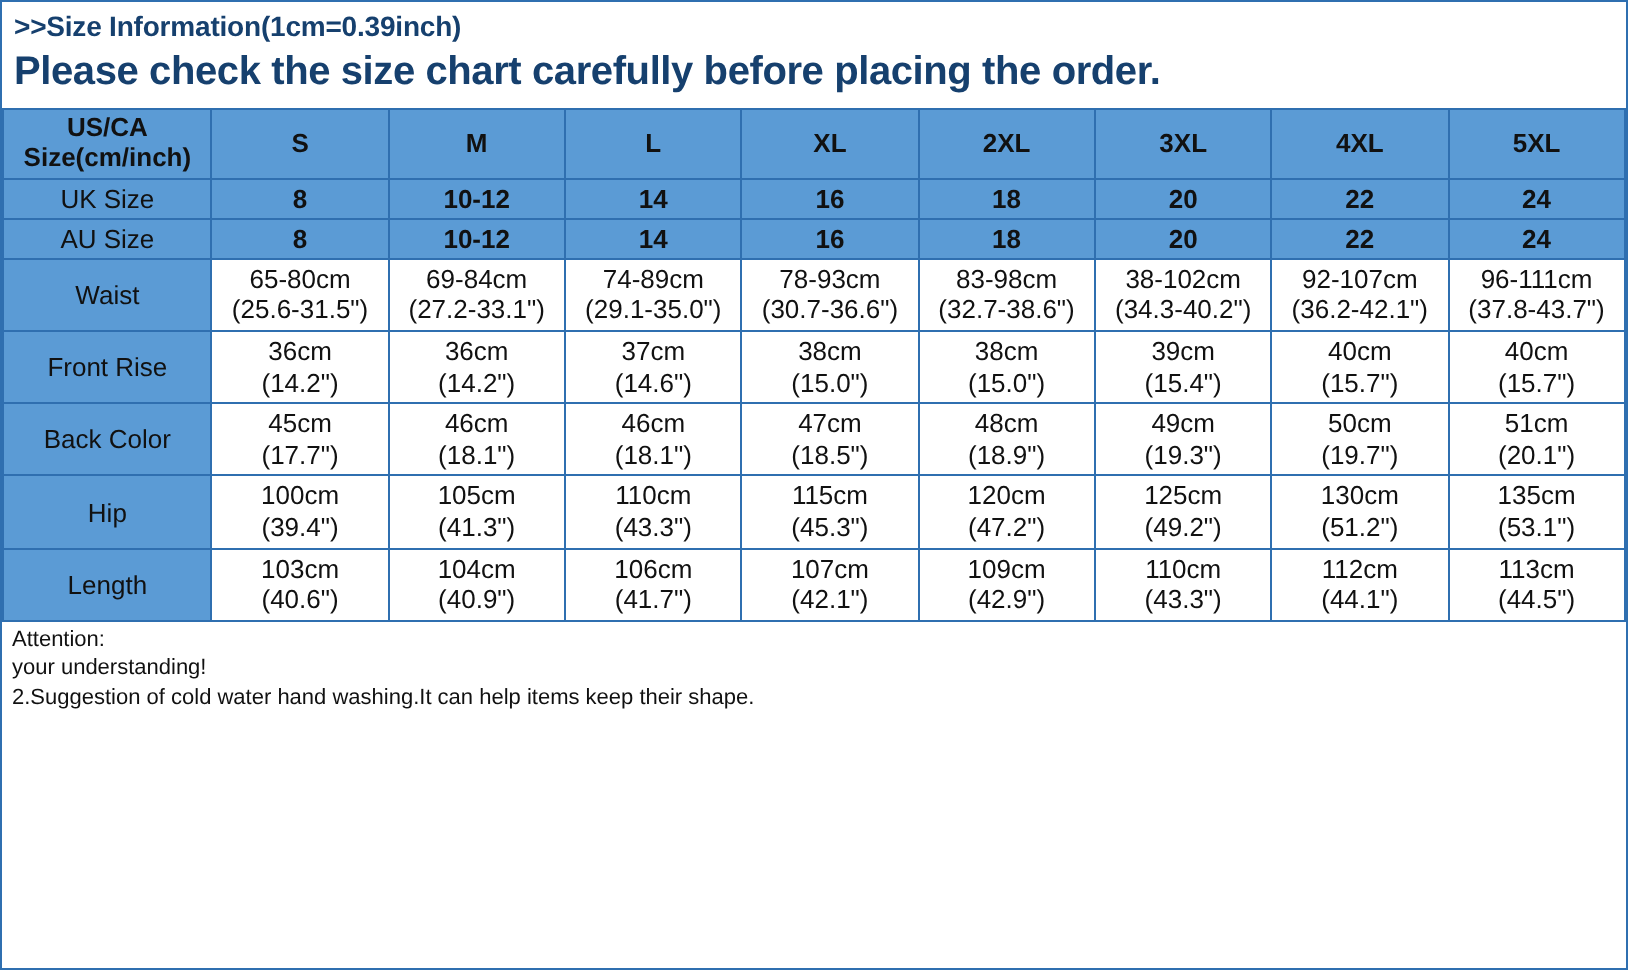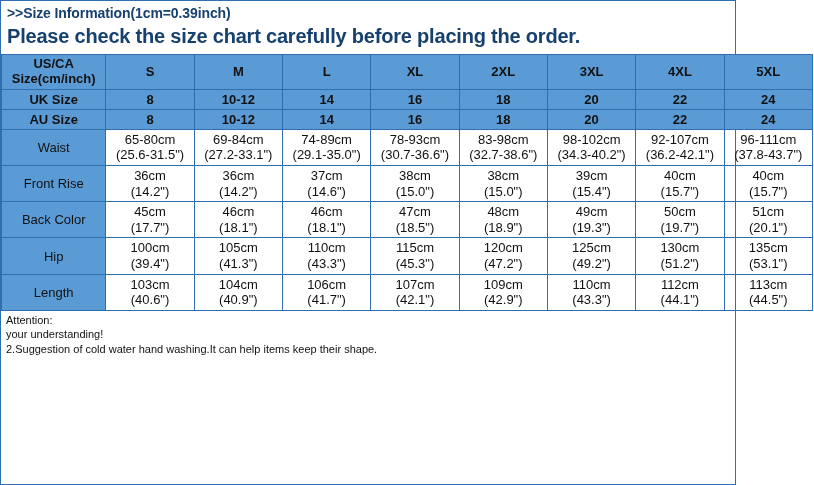--- a/index.html
+++ b/index.html
@@ -8,21 +8,21 @@
   }
   body {
     width: 814px;
     height: 485px;
     background: #ffffff;
     font-family: "Liberation Sans", sans-serif;
     color: #111111;
     overflow: hidden;
   }
   .page {
-    width: 736px;
+    width: 814px;
     height: 485px;
     box-sizing: border-box;
     border: 1px solid #2f6fb0;
     background: #ffffff;
     position: relative;
     display: flex;
     flex-direction: column;
   }
   .header-line {
     padding: 4px 6px 0 6px;
@@ -66,21 +66,21 @@
   td.corner {
     background: #5b9bd5;
     color: #16406e;
     font-weight: bold;
     font-size: 13.5px;
     line-height: 1.15;
   }
   td.sizehead {
     background: #5b9bd5;
     color: #16406e;
-    font-weight: bold;
+    font-weight: normal;
     font-size: 14.5px;
   }
   .cell-two-line {
     line-height: 1.2;
   }
   .cell-main { display: block; }
   .cell-sub { display: block; }
   .measure-label {
     font-size: 14px;
     color: #111111;
@@ -174,21 +174,21 @@
         </td>
         <td class="cell-two-line">
           <span class="cell-main">78-93cm</span>
           <span class="cell-sub">(30.7-36.6")</span>
         </td>
         <td class="cell-two-line">
           <span class="cell-main">83-98cm</span>
           <span class="cell-sub">(32.7-38.6")</span>
         </td>
         <td class="cell-two-line">
-          <span class="cell-main">98-102cm</span>
+          <span class="cell-main">38-102cm</span>
           <span class="cell-sub">(34.3-40.2")</span>
         </td>
         <td class="cell-two-line">
           <span class="cell-main">92-107cm</span>
           <span class="cell-sub">(36.2-42.1")</span>
         </td>
         <td class="cell-two-line">
           <span class="cell-main">96-111cm</span>
           <span class="cell-sub">(37.8-43.7")</span>
         </td>

